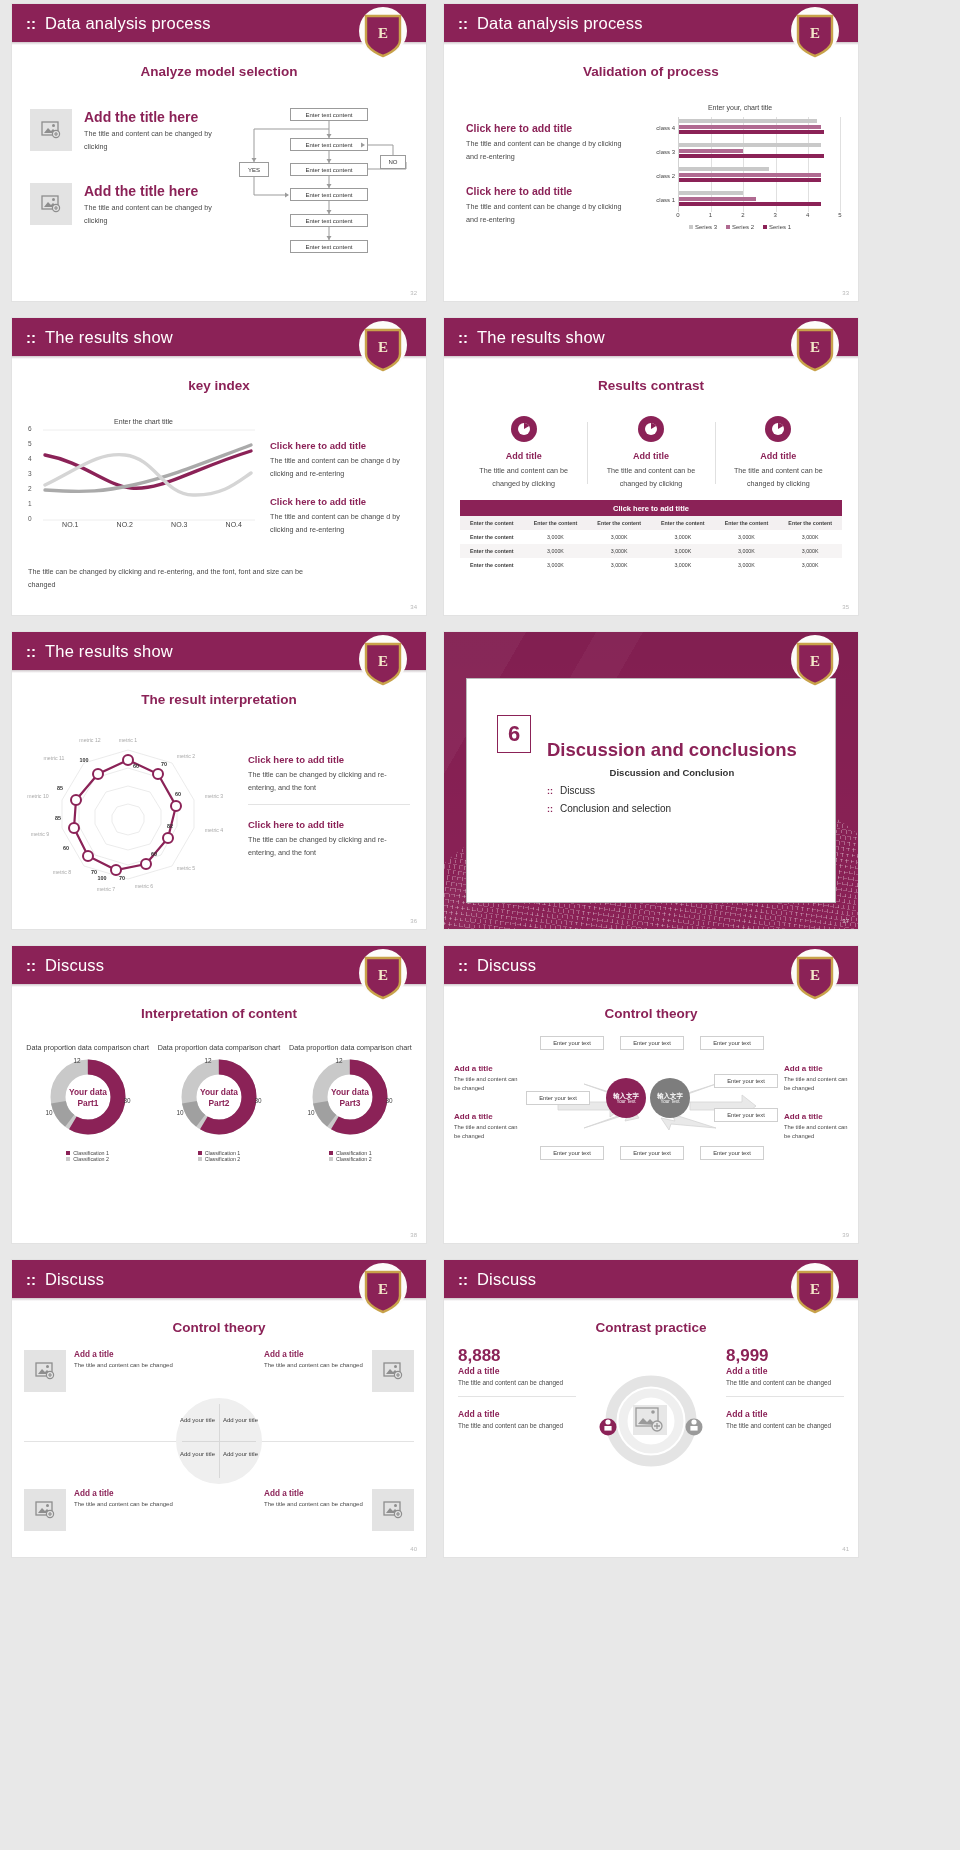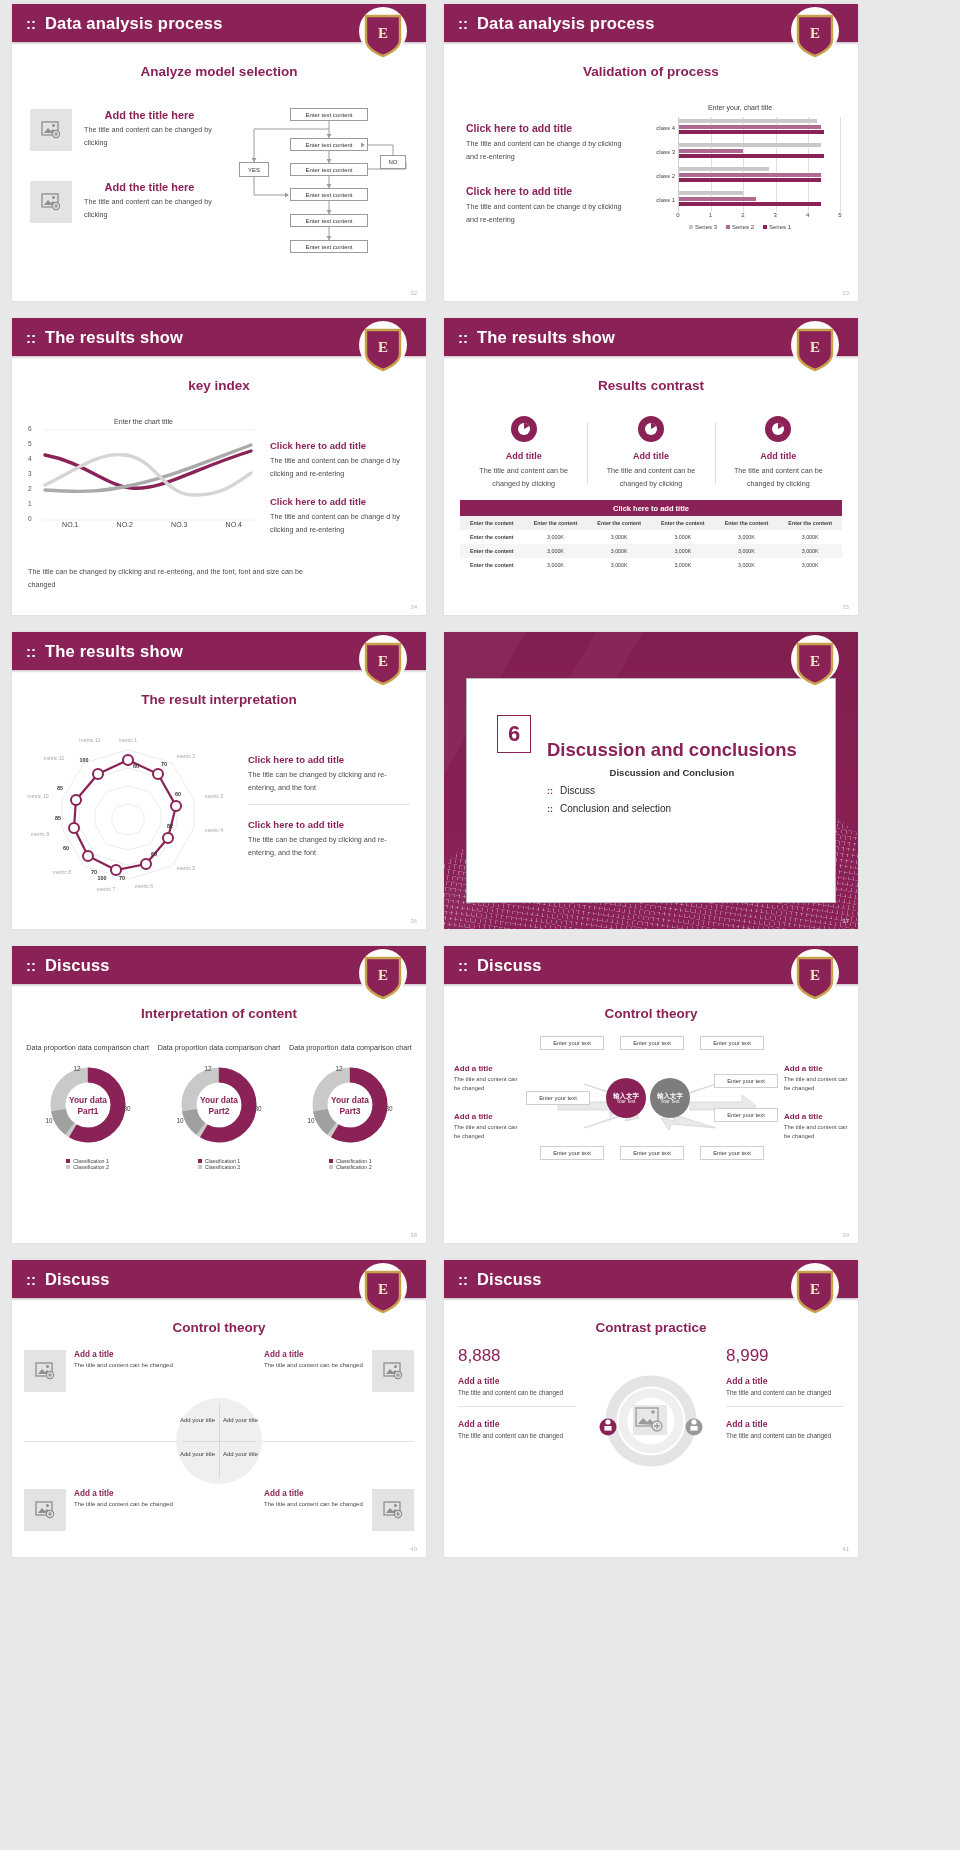--- a/index.html
+++ b/index.html
@@ -26,21 +26,21 @@
   .band {
     height: 38px; background: #8b2257;
     display: flex; align-items: center;
     padding-left: 14px; position: relative;
   }
   .band .dots {
     color: #fff; font-weight: bold; font-size: 15px;
     letter-spacing: 0px; margin-right: 9px; line-height: 1;
   }
   .band .btitle {
-    color: #fff; font-weight: bold; font-size: 16.5px;
+    color: #fff; font-weight: normal; font-size: 16.5px;
     letter-spacing: .2px;
   }
   .band-shadow {
     position: absolute; left:0; right:0; top:38px; height:3px;
     background: linear-gradient(#cfc7cb, #ffffff);
   }
   
   .crest {
     position: absolute; right: 22px; top: 8px;
     width: 42px; height: 46px; z-index: 6;
@@ -66,21 +66,21 @@
   .ttl { color: #8b2257; font-weight: bold; }
   .bdy { color: #4a4a4a; font-size: 7.2px; line-height: 1.75; }
 
   
   .s32-left { position:absolute; left:18px; top:105px; width:185px; }
   .s32-row { display:flex; gap:12px; margin-bottom:30px; }
   .ph {
     width: 42px; height: 42px; background:#e3e3e3;
     flex:0 0 42px; display:flex; align-items:center; justify-content:center;
   }
-  .s32-row .ttl { font-size:11px; margin-bottom:3px;text-align:center; }
+  .s32-row .ttl { font-size:14px; margin-bottom:3px; }
   .flowwrap { position:absolute; left:210px; top:100px; width:190px; height:175px; }
   .fbox {
     position:absolute; border:1px solid #9b9b9b; background:#fff;
     font-size:6px; color:#333; text-align:center;
     display:flex; align-items:center; justify-content:center;
   }
 
   
   .s33-left { position:absolute; left:22px; top:118px; width:165px; }
   .s33-left .ttl { font-size:10.5px; margin-bottom:4px; }
@@ -168,21 +168,21 @@
     flex:0 0 34px; margin-top:2px;
   }
   .sec-h { color:#8b2257; font-weight:bold; font-size:18.5px; line-height:1.16;margin-top:26px; }
   .sec-sub { color:#333; font-size:9.5px; font-weight:bold; margin-top:7px;text-align:center; }
   .sec-li { font-size:10px; color:#2a2a2a; margin-top:7px; display:flex; gap:7px; align-items:center;}
   .sec-li .dd { color:#8b2257; font-weight:bold; font-size:9px; }
 
   
   .donuts { position:absolute; left:10px; right:10px; top:96px; display:flex; }
   .dcol { flex:1; text-align:center; }
-  .dcap { font-size:7.2px; color:#3d3d3d; line-height:1.55; margin-bottom:8px; }
+  .dcap { font-size:7.2px; color:#3d3d3d; line-height:1.55; margin-bottom:0; }
   .dleg { margin-top:5px; display:inline-block; text-align:left; }
   .dleg div { font-size:5.3px; color:#444; display:flex; align-items:center; gap:3px; }
 
   
   .ct { position:absolute; inset:90px 10px 20px; }
   .ct-side { position:absolute; width:64px; }
   .ct-side .ttl { font-size:8px; margin-bottom:2px; }
   .ct-side .bdy { font-size:5.8px; line-height:1.6; }
   .tbox {
     position:absolute; border:1px solid #cfcfcf; background:#fff;
@@ -206,21 +206,21 @@
     position:absolute; left:50%; top:50%; transform:translate(-50%,-50%);
     width:86px; height:86px; border-radius:50%; background:#efefef;
   }
   .qmid span {
     position:absolute; width:43px; text-align:center; font-size:6px; color:#3d3d3d; line-height:1.35;
   }
 
   
   .cp { position:absolute; inset:86px 14px 20px; }
   .cp-col { position:absolute; width:118px; }
-  .bignum { color:#8b2257; font-weight:normal; font-size:17px; margin-bottom:10px; }
+  .bignum { color:#8b2257; font-weight:bold; font-size:17px; }
   .cp-col .ttl { font-size:8.6px; margin-bottom:2px; }
   .cp-col .bdy { font-size:6.4px; line-height:1.6; }
   .cp-blk { padding-bottom:8px; border-bottom:1px solid #e3e3e3; margin-bottom:12px; }
   .cp-center { position:absolute; left:50%; top:42%; transform:translate(-50%,-50%); }
 </style>
 </head>
 <body>
 
 <div class="grid">
 

